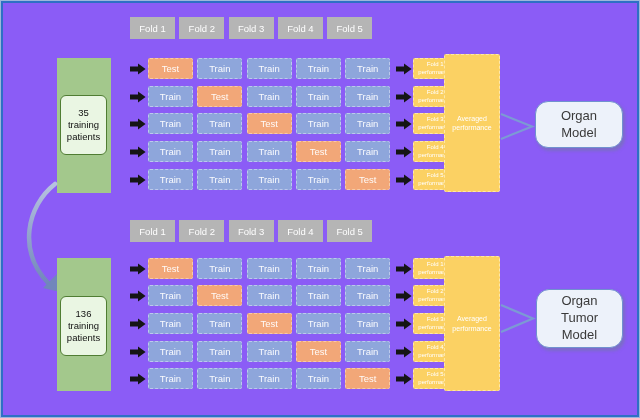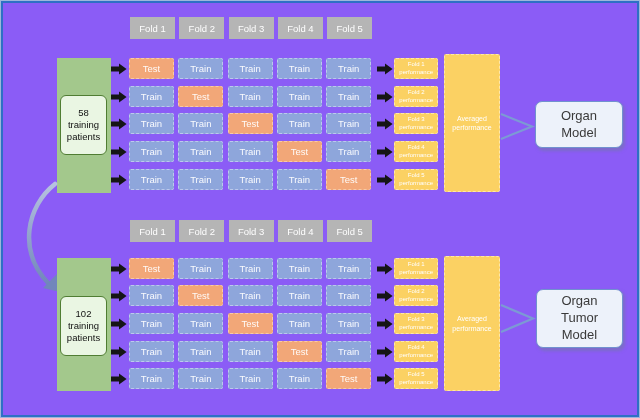--- a/index.html
+++ b/index.html
@@ -5,40 +5,40 @@
   *{margin:0;padding:0;box-sizing:border-box}
   html,body{background:#fff}
   body{font-family:"Liberation Sans",sans-serif}
   #page{position:relative;width:640px;height:418px;background:#8b5cf6;border:1px solid #9FB6DC;overflow:hidden}
   #frame{position:absolute;inset:0;border:2px solid #2E70C5;pointer-events:none;z-index:5}
   
   .headers{position:absolute;left:129px;display:flex}
   .fhead{width:45px;height:22px;margin-right:4.3px;background:#B5B5B5;color:#FFFFFF;
          font-size:9.5px;display:flex;align-items:center;justify-content:center}
   
-  .row{position:absolute;left:110px;height:21px;display:flex;align-items:center}
+  .row{position:absolute;left:129px;height:21px;display:flex;align-items:center}
   .ar{width:16px;height:12px;flex:none}
   .arrow-l{margin-right:2px}
   .arrow-r{margin-left:6px}
   .cell{width:45px;height:21px;margin-right:4.3px;border-radius:2px;display:flex;align-items:center;
         justify-content:center;font-size:9.5px;color:rgba(255,255,255,.95);flex:none}
   .cell:nth-of-type(5){margin-right:0}
   .cell.train{background:#8EA6DB;border:1px dashed #BCC9EC}
   .cell.test{background:#F2A778;border:1px dashed #F7CBA7}
   .perf{width:44px;height:21px;margin-left:1px;background:#FBD163;border:1px dashed #FDE7A9;border-radius:2px;
         color:#FFFFFF;font-size:6px;line-height:1.25;text-align:center;white-space:pre-line;
         display:flex;align-items:center;justify-content:center;flex:none}
   .averaged{position:absolute;left:443px;width:56px;background:#FBD163;border:1px dashed #FDE7A9;border-radius:2px;
         color:#FFFFFF;font-size:7px;line-height:1.3;text-align:center;white-space:pre-line;
         display:flex;align-items:center;justify-content:center}
   .patients{position:absolute;left:56px;width:54px;background:#A3C88C}
   .patients-inner{position:absolute;left:3px;width:47px;height:60px;background:#EAF6E3;border:1.5px solid #507D33;
         border-radius:6px;display:flex;align-items:center;justify-content:center;text-align:center;
         font-size:9.5px;line-height:1.25;color:#111111;white-space:pre-line}
-  .model{position:absolute;background:#EDF2FA;border:1.7px solid #7191CF;border-radius:7px;
+  .model{position:absolute;background:#EDF2FA;border:1.7px solid #7191CF;border-radius:13px;
         box-shadow:2px 2.5px 3px rgba(110,125,155,.5);display:flex;align-items:center;justify-content:center;
         text-align:center;font-size:13px;line-height:1.3;color:#3A3A3A;white-space:pre-line}
   .connector{position:absolute;overflow:visible}
   svg{display:block}
 </style>
 </head>
 <body>
 
 <svg width="0" height="0" style="position:absolute">
   <defs>
@@ -57,21 +57,21 @@
 
   <div class="headers" style="top:16px">
     <div class="fhead">Fold 1</div>
     <div class="fhead">Fold 2</div>
     <div class="fhead">Fold 3</div>
     <div class="fhead">Fold 4</div>
     <div class="fhead">Fold 5</div>
   </div>
 
   <div class="patients" style="top:57px;height:135px">
-    <div class="patients-inner" style="top:37px">58
+    <div class="patients-inner" style="top:37px">35
 training
 patients</div>
   </div>
 
   <div class="row" style="top:57px">
     <svg class="ar arrow-l">
         <use href="#ar"></use>
       </svg>
     <div class="cell test">Test</div>
     <div class="cell train">Train</div>
@@ -162,21 +162,21 @@
 
   <div class="headers" style="top:219px">
     <div class="fhead">Fold 1</div>
     <div class="fhead">Fold 2</div>
     <div class="fhead">Fold 3</div>
     <div class="fhead">Fold 4</div>
     <div class="fhead">Fold 5</div>
   </div>
 
   <div class="patients" style="top:257px;height:133px">
-    <div class="patients-inner" style="top:38px">102
+    <div class="patients-inner" style="top:38px">136
 training
 patients</div>
   </div>
 
   <div class="row" style="top:257px">
     <svg class="ar arrow-l">
         <use href="#ar"></use>
       </svg>
     <div class="cell test">Test</div>
     <div class="cell train">Train</div>

